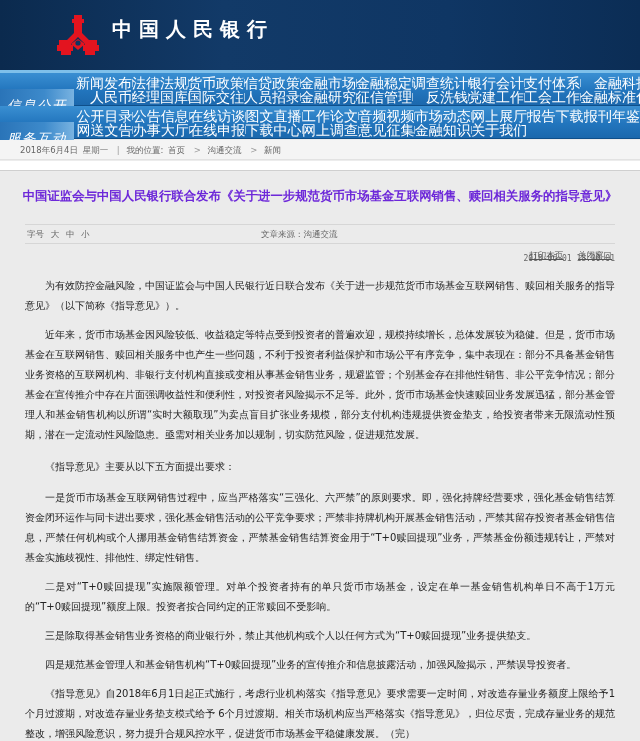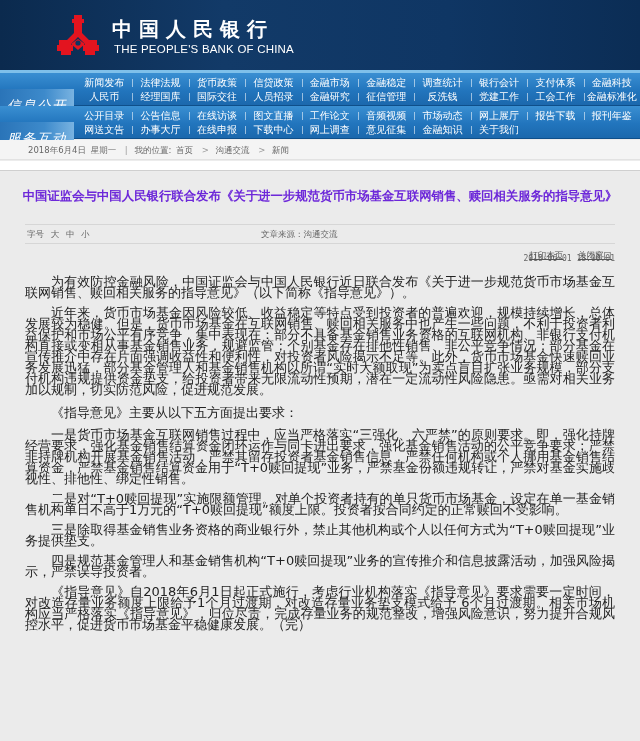--- a/index.html
+++ b/index.html
@@ -36,32 +36,32 @@
     background: linear-gradient(90deg, #2a74b8 0%, #3d8acb 60%, #79b3e1 100%);
     color: #fff; font-style: italic; font-size: 13.5px; letter-spacing: 1.5px;
     line-height: 33px; text-align: center;
     font-family: "DejaVu Serif", "Liberation Serif", serif;
   }
   .nav-grid {
     position: absolute; left: 76px; top: 3px; width: 564px; height: 28px;
     display: grid; grid-template-columns: repeat(10, 1fr); grid-template-rows: 14px 14px;
   }
   .nav-cell {
-    color: #fff; font-size: 10px; text-align: center; line-height: 14px;
+    color: #fff; font-size: 14px; text-align: right; line-height: 14px;
     white-space: nowrap; position: relative; cursor: pointer;
   }
   .nav-cell:not(:nth-child(10n+1))::before {
     content: ""; position: absolute; left: 0; top: 3px; height: 8px; width: 1px; background: rgba(255,255,255,0.55);
   }
 
   
   .crumbbar {
     position: absolute; left: 0; top: 140px; width: 640px; height: 20px;
     background: #f4f4f4; border-bottom: 1px solid #e2e2e2;
-    font-size: 8.5px; color: #666; line-height: 20px; padding-left: 28px;
+    font-size: 8.5px; color: #666; line-height: 20px; padding-left: 20px;
   }
   .crumbbar span { margin-right: 2px; }
   .crumbbar .sep { margin: 0 4px; color: #999; }
   .crumbbar .link { cursor: pointer; }
   .whitegap { position: absolute; left: 0; top: 161px; width: 640px; height: 10px; background: #fff; border-bottom: 1px solid #cfcfcf; }
 
   
   .article { position: absolute; left: 0; top: 172px; width: 640px; height: 569px; background: #ebebeb; }
   .title {
     position: absolute; left: 20px; top: 14px; width: 600px; text-align: center;
@@ -74,21 +74,21 @@
   }
   .meta .fontsize { position: absolute; left: 2px; }
   .meta .fontsize .sz { margin-left: 4px; cursor: pointer; }
   .meta .source { position: absolute; left: 236px; }
   .meta .date { position: absolute; right: 0; font-family: "DejaVu Sans Mono", monospace; font-size: 8px; margin-top: 24px; }
   .tools { position: absolute; right: 28px; top: 78px; font-size: 8.5px; color: #555; }
   .tools span { text-decoration: underline; margin-left: 12px; cursor: pointer; }
 
   .body { position: absolute; left: 25px; top: 104px; width: 590px; }
   .body p {
-    font-size: 13px; line-height: 11px; color: #222; text-indent: 2em;
+    font-size: 10px; line-height: 20px; color: #222; text-indent: 2em;
     margin-bottom: 9px; text-align: justify;
   }
   .body p.p2 { margin-top: 8px; margin-bottom: 12px; }
   .body p.p3 { margin-bottom: 11px; }
 </style>
 </head>
 <body>
 
 <div class="header">
   <svg class="logo-mark" viewBox="0 0 46 44">
@@ -101,21 +101,20 @@
       <rect x="2" y="31" width="16" height="6"></rect>
       <rect x="6" y="37" width="10" height="4"></rect>
       <rect x="30" y="26" width="12" height="5"></rect>
       <rect x="28" y="31" width="16" height="6"></rect>
       <rect x="30" y="37" width="10" height="4"></rect>
       <polygon points="16,30 23,25 30,30 23,36"></polygon>
     </g>
     <circle cx="23" cy="29" r="2.6" fill="#0f3664"></circle>
   </svg>
   <div class="logo-cn">中国人民银行</div>
-  <div class="logo-en">THE PEOPLE'S BANK OF CHINA</div>
   <div class="header-bottom"></div>
 </div>
 
 <div class="navband one">
   <div class="nav-label">信息公开</div>
   <div class="nav-grid">
     <a class="nav-cell">新闻发布</a>
     <a class="nav-cell">法律法规</a>
     <a class="nav-cell">货币政策</a>
     <a class="nav-cell">信贷政策</a>

